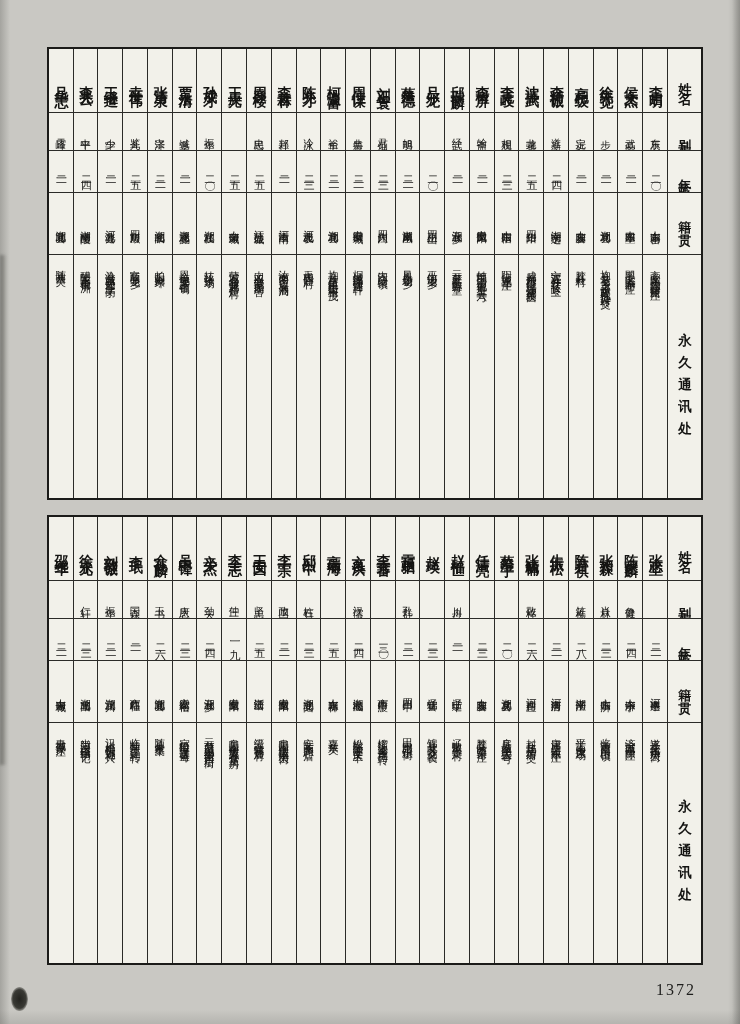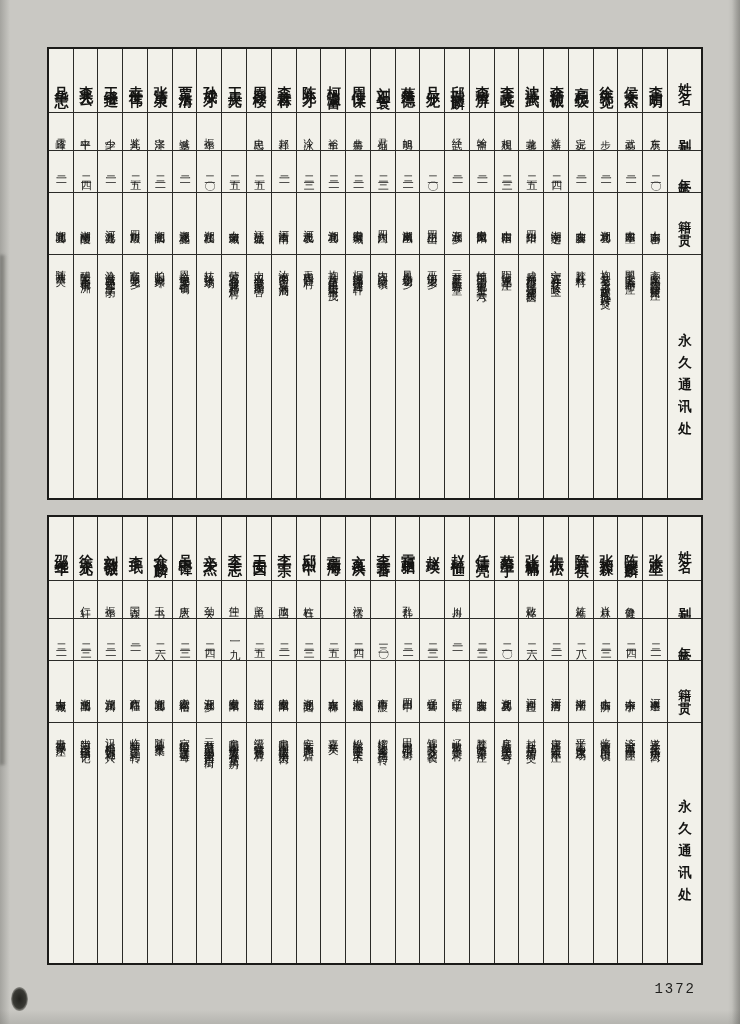--- a/index.html
+++ b/index.html
@@ -54,22 +54,22 @@
   .r-addr span{font-size:10.5px;letter-spacing:2px;}
   .header-col .cell span{font-weight:bold;font-size:13px;}
   .header-col .r-name span{letter-spacing:10px;font-size:13.5px;}
   .header-col .r-alias span{letter-spacing:3px;}
   .header-col .r-age span{letter-spacing:3px;}
   .header-col .r-origin span{letter-spacing:13px;}
   .header-col .r-addr{align-items:center;padding-top:0;}
   .header-col .r-addr span{letter-spacing:22px;font-size:13.5px;}
   .page-number{
     position:absolute;right:44px;top:981px;
-    font-size:14px;letter-spacing:2px;color:#1e1e1c;
-    font-family:Liberation Mono, monospace;
+    font-size:16px;letter-spacing:2px;color:#1e1e1c;
+    font-family:Liberation Serif, serif;
   }
   .artifact{position:absolute;pointer-events:none;}
   .streak-left{
     left:0;top:255px;width:7px;height:510px;
     background:linear-gradient(90deg, rgba(60,60,56,.55), rgba(60,60,56,0));
     filter:blur(1.5px);
   }
   .blob-bottom-left{
     left:11px;top:987px;width:17px;height:24px;
     background:radial-gradient(ellipse at center, #23231f 0%, #3a3a35 55%, rgba(60,60,55,0) 80%);

